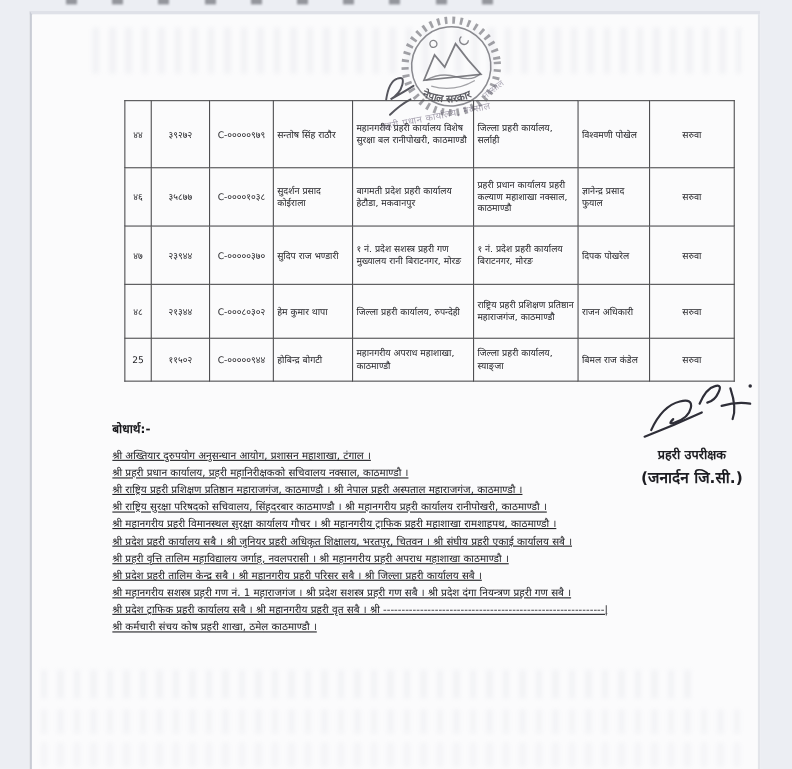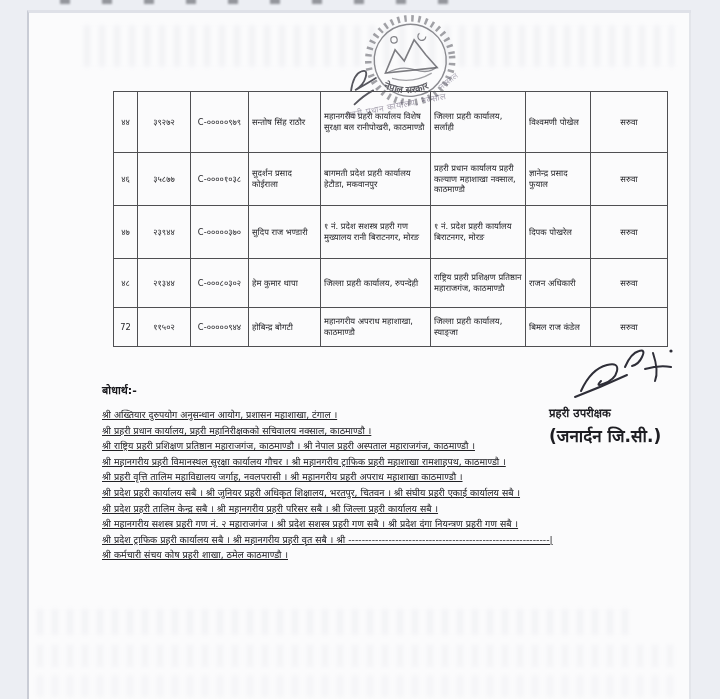--- a/index.html
+++ b/index.html
@@ -57,24 +57,24 @@
     font-size:8.5px;color:rgba(92,84,110,.55);
     letter-spacing:.5px;white-space:nowrap;
   }
   .stamp-overlay2{
     position:absolute;left:408px;top:62px;
     transform:rotate(-38deg);
     font-size:8px;color:rgba(92,84,110,.45);white-space:nowrap;
   }
 
   
-  .sig-wrap{position:absolute;left:520px;top:330px;width:160px;}
+  .sig-wrap{position:absolute;left:520px;top:330px;width:160px;text-align:center;}
   .sig-scribble{width:120px;height:62px;margin-left:18px;}
   .sig-title{font-size:11.5px;font-weight:bold;color:#1d1d22;margin-top:-4px;}
-  .sig-name{font-size:17px;font-weight:bold;color:#1d1d22;margin-top:4px;}
+  .sig-name{font-size:14px;font-weight:bold;color:#1d1d22;margin-top:4px;}
 
   
   .notes-head{
     position:absolute;left:73px;top:369px;
     font-size:11px;font-weight:bold;color:#17171b;
   }
   .notes{
     position:absolute;left:73px;top:394px;width:575px;
     font-size:9.3px;line-height:15.6px;color:#202024;
     white-space:nowrap;
@@ -168,21 +168,21 @@
             <td class="c">४८</td>
             <td class="c">२१३४४</td>
             <td class="c">C-०००८०३०२</td>
             <td>हेम कुमार थापा</td>
             <td>जिल्ला प्रहरी कार्यालय, रुपन्देही</td>
             <td>राष्ट्रिय प्रहरी प्रशिक्षण प्रतिष्ठान महाराजगंज, काठमाण्डौ</td>
             <td>राजन अधिकारी</td>
             <td class="c">सरुवा</td>
           </tr>
           <tr>
-            <td class="c">72</td>
+            <td class="c">25</td>
             <td class="c">११५०२</td>
             <td class="c">C-०००००९४४</td>
             <td>होबिन्द्र बोगटी</td>
             <td>महानगरीय अपराध महाशाखा, काठमाण्डौ</td>
             <td>जिल्ला प्रहरी कार्यालय, स्याङ्जा</td>
             <td>बिमल राज कंडेल</td>
             <td class="c">सरुवा</td>
           </tr>
         </tbody>
     </table>
@@ -199,22 +199,23 @@
       </svg>
       <div class="sig-title">प्रहरी उपरीक्षक</div>
       <div class="sig-name">(जनार्दन जि.सी.)</div>
     </div>
 
     <div class="notes-head">बोधार्थ:-</div>
     <div class="notes">
         <div class="note-line">श्री अख्तियार दुरुपयोग अनुसन्धान आयोग, प्रशासन महाशाखा, टंगाल ।</div>
         <div class="note-line">श्री प्रहरी प्रधान कार्यालय, प्रहरी महानिरीक्षकको सचिवालय नक्साल, काठमाण्डौ ।</div>
         <div class="note-line">श्री राष्ट्रिय प्रहरी प्रशिक्षण प्रतिष्ठान महाराजगंज, काठमाण्डौ । श्री नेपाल प्रहरी अस्पताल महाराजगंज, काठमाण्डौ ।</div>
+        <div class="note-line">श्री राष्ट्रिय सुरक्षा परिषदको सचिवालय, सिंहदरबार काठमाण्डौ । श्री महानगरीय प्रहरी कार्यालय रानीपोखरी, काठमाण्डौ ।</div>
         <div class="note-line">श्री महानगरीय प्रहरी विमानस्थल सुरक्षा कार्यालय गौचर । श्री महानगरीय ट्राफिक प्रहरी महाशाखा रामशाहपथ, काठमाण्डौ ।</div>
+        <div class="note-line">श्री प्रदेश प्रहरी कार्यालय सबै । श्री जुनियर प्रहरी अधिकृत शिक्षालय, भरतपुर, चितवन । श्री संघीय प्रहरी एकाई कार्यालय सबै ।</div>
         <div class="note-line">श्री प्रहरी वृत्ति तालिम महाविद्यालय जर्गाह, नवलपरासी । श्री महानगरीय प्रहरी अपराध महाशाखा काठमाण्डौ ।</div>
-        <div class="note-line">श्री प्रदेश प्रहरी कार्यालय सबै । श्री जुनियर प्रहरी अधिकृत शिक्षालय, भरतपुर, चितवन । श्री संघीय प्रहरी एकाई कार्यालय सबै ।</div>
         <div class="note-line">श्री प्रदेश प्रहरी तालिम केन्द्र सबै । श्री महानगरीय प्रहरी परिसर सबै । श्री  जिल्ला प्रहरी कार्यालय सबै ।</div>
-        <div class="note-line">श्री महानगरीय सशस्त्र प्रहरी गण नं. २ महाराजगंज । श्री प्रदेश सशस्त्र प्रहरी गण सबै । श्री प्रदेश दंगा नियन्त्रण प्रहरी गण सबै ।</div>
+        <div class="note-line">श्री महानगरीय सशस्त्र प्रहरी गण नं. 1 महाराजगंज । श्री प्रदेश सशस्त्र प्रहरी गण सबै । श्री प्रदेश दंगा नियन्त्रण प्रहरी गण सबै ।</div>
         <div class="note-line">श्री प्रदेश ट्राफिक प्रहरी कार्यालय सबै । श्री महानगरीय प्रहरी वृत सबै । श्री ------------------------------------------------------------|</div>
         <div class="note-line">श्री कर्मचारी संचय कोष प्रहरी शाखा, ठमेल काठमाण्डौ ।</div>
       </div>
   </div>
 </div>
 
 </body></html>

